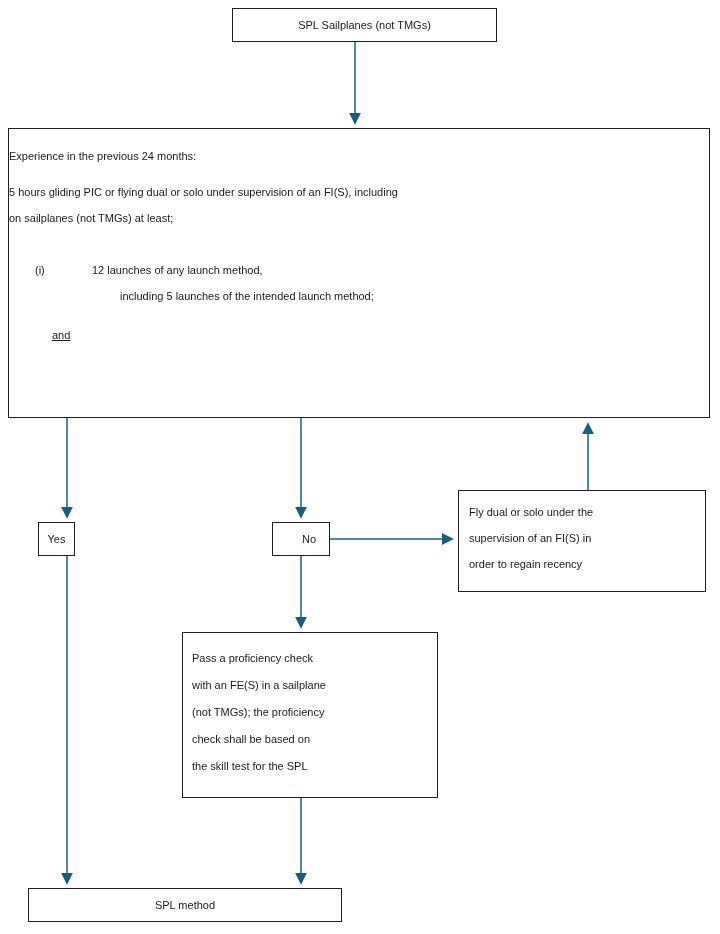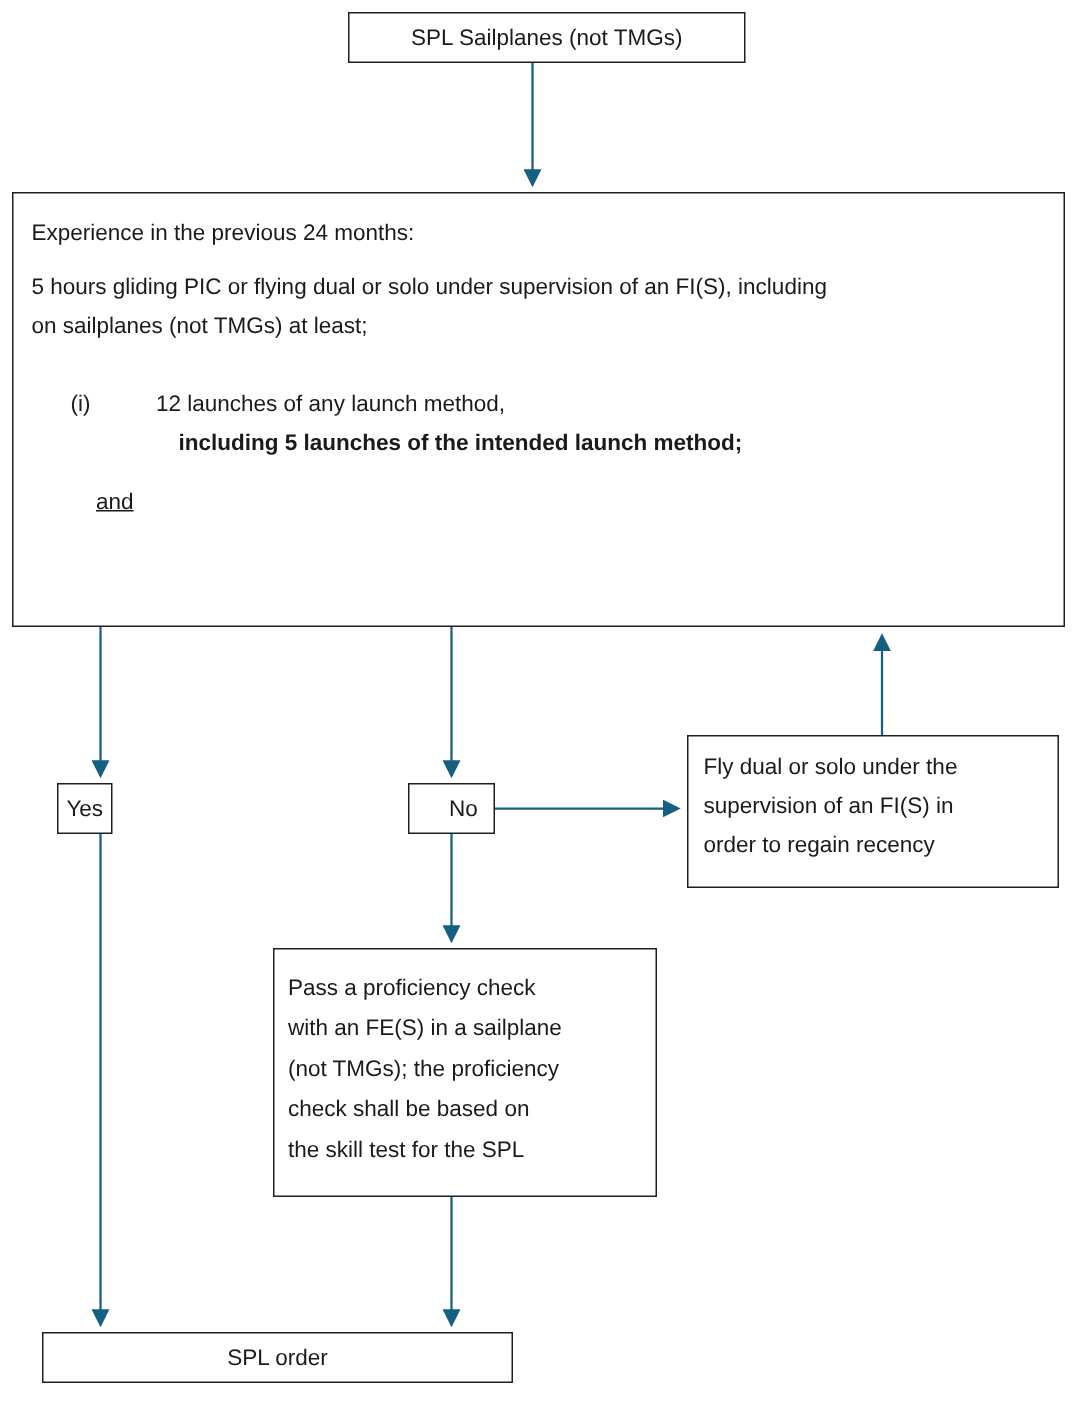--- a/index.html
+++ b/index.html
@@ -13,42 +13,42 @@
     position: relative;
     width: 720px;
     height: 934px;
     background: #ffffff;
     overflow: hidden;
   }
   .box {
     position: absolute;
     background: #ffffff;
     border: 1px solid #1f1f1f;
-    font-size: 15px;
+    font-size: 11px;
     color: #1a1a1a;
   }
   .center {
     display: flex;
     align-items: center;
     justify-content: center;
     text-align: center;
   }
   .prewrap { white-space: pre-line; }
 
   #title-box   { left: 232px; top: 8px;   width: 265px; height: 34px; }
   #experience-box {
     left: 8px; top: 128px; width: 702px; height: 290px;
-    padding: 14px 12px; line-height: 26px;
+    padding: 14px 0; line-height: 26px;
   }
   .exp-intro { margin-top: 10px; }
   .exp-item  { display: flex; margin-left: 26px; }
   .exp-item-1 { margin-top: 26px; }
   .exp-item-2 { margin-top: 16px; }
   .item-num  { width: 57px; flex: 0 0 57px; }
-  .item-cont { margin-left: 15px; font-weight: bold; }
+  .item-cont { margin-left: 28px; }
   .exp-and   { margin-left: 43px; margin-top: 13px; text-decoration: underline; }
 
   #yes-box   { left: 38px;  top: 522px; width: 37px;  height: 34px; }
   #no-box    { left: 272px; top: 522px; width: 58px;  height: 34px; padding-left: 16px; }
   #regain-box {
     left: 458px; top: 490px; width: 248px; height: 102px;
     padding: 8px 28px 24px 10px; line-height: 26px;
   }
   #proficiency-box {
     left: 182px; top: 632px; width: 256px; height: 166px;
@@ -115,16 +115,16 @@
 supervision of an FI(S) in
 order to regain recency</div>
 
   <div id="proficiency-box" class="box prewrap">Pass a proficiency check
 with an FE(S) in a sailplane
 (not TMGs); the proficiency
 check shall be based on
 the skill test for the SPL</div>
 
   <div id="valid-box" class="box center">
-    <span>SPL order</span>
+    <span>SPL method</span>
   </div>
 
 </div>
 
 </body></html>

